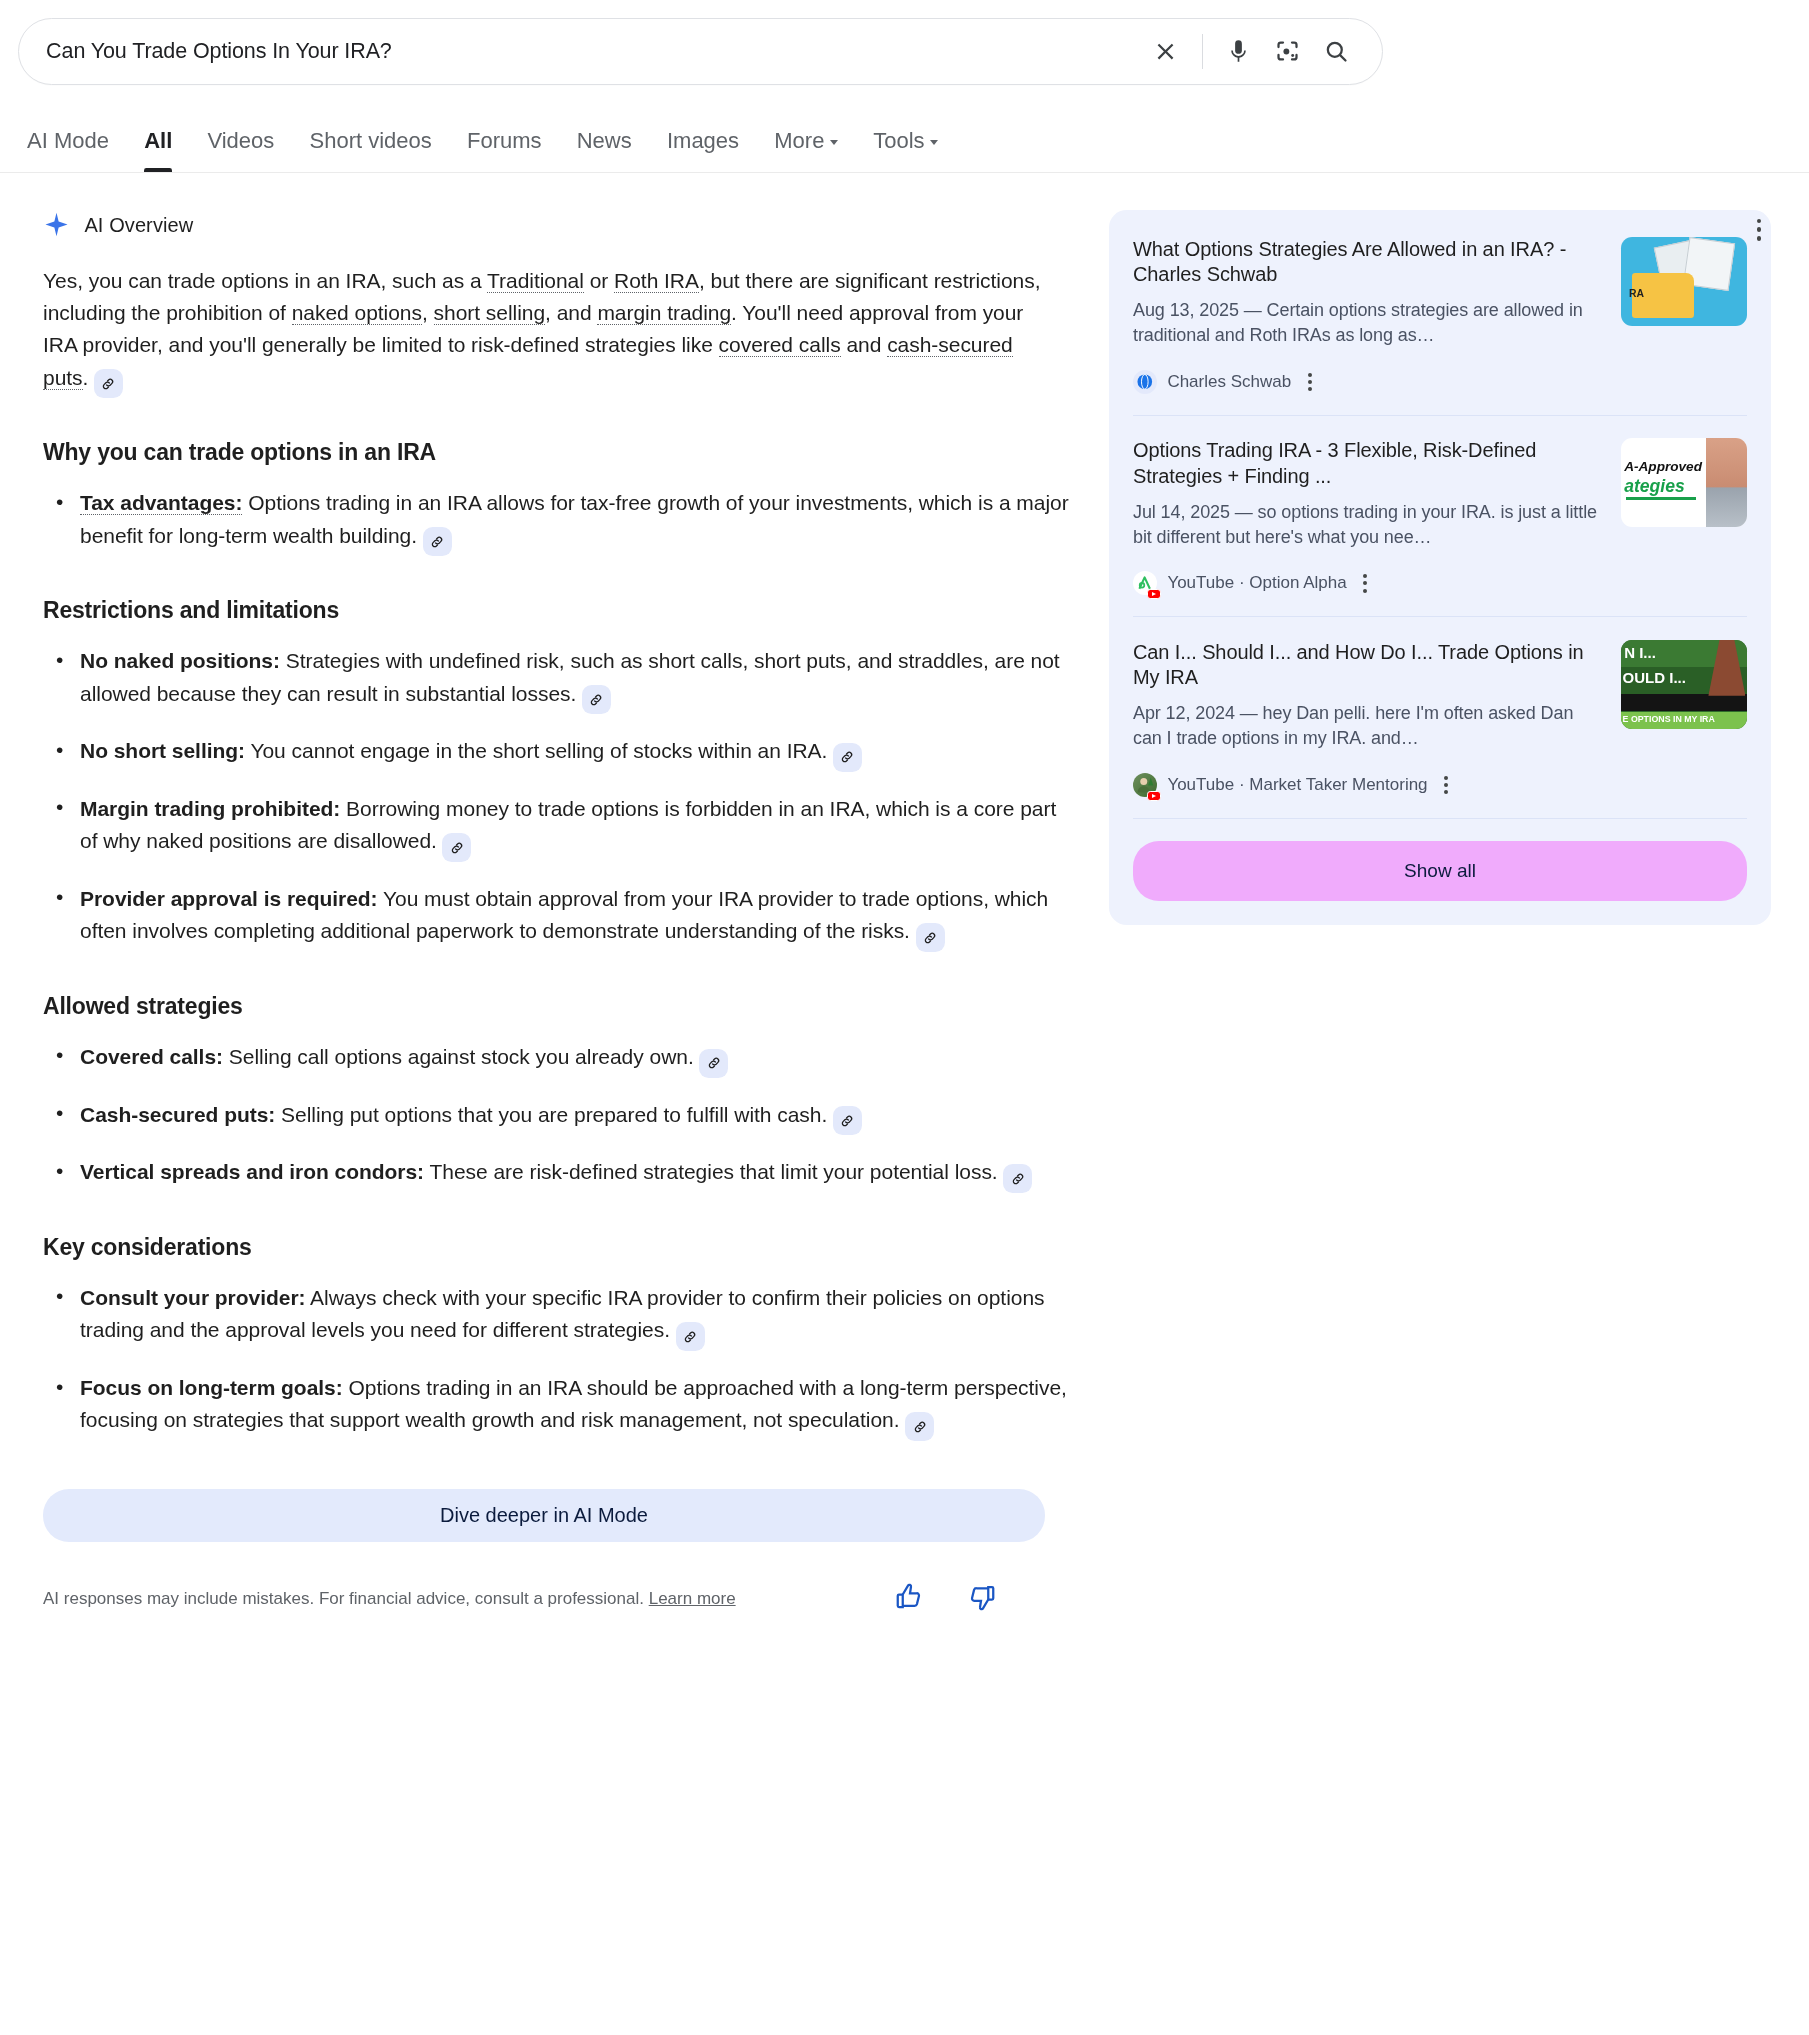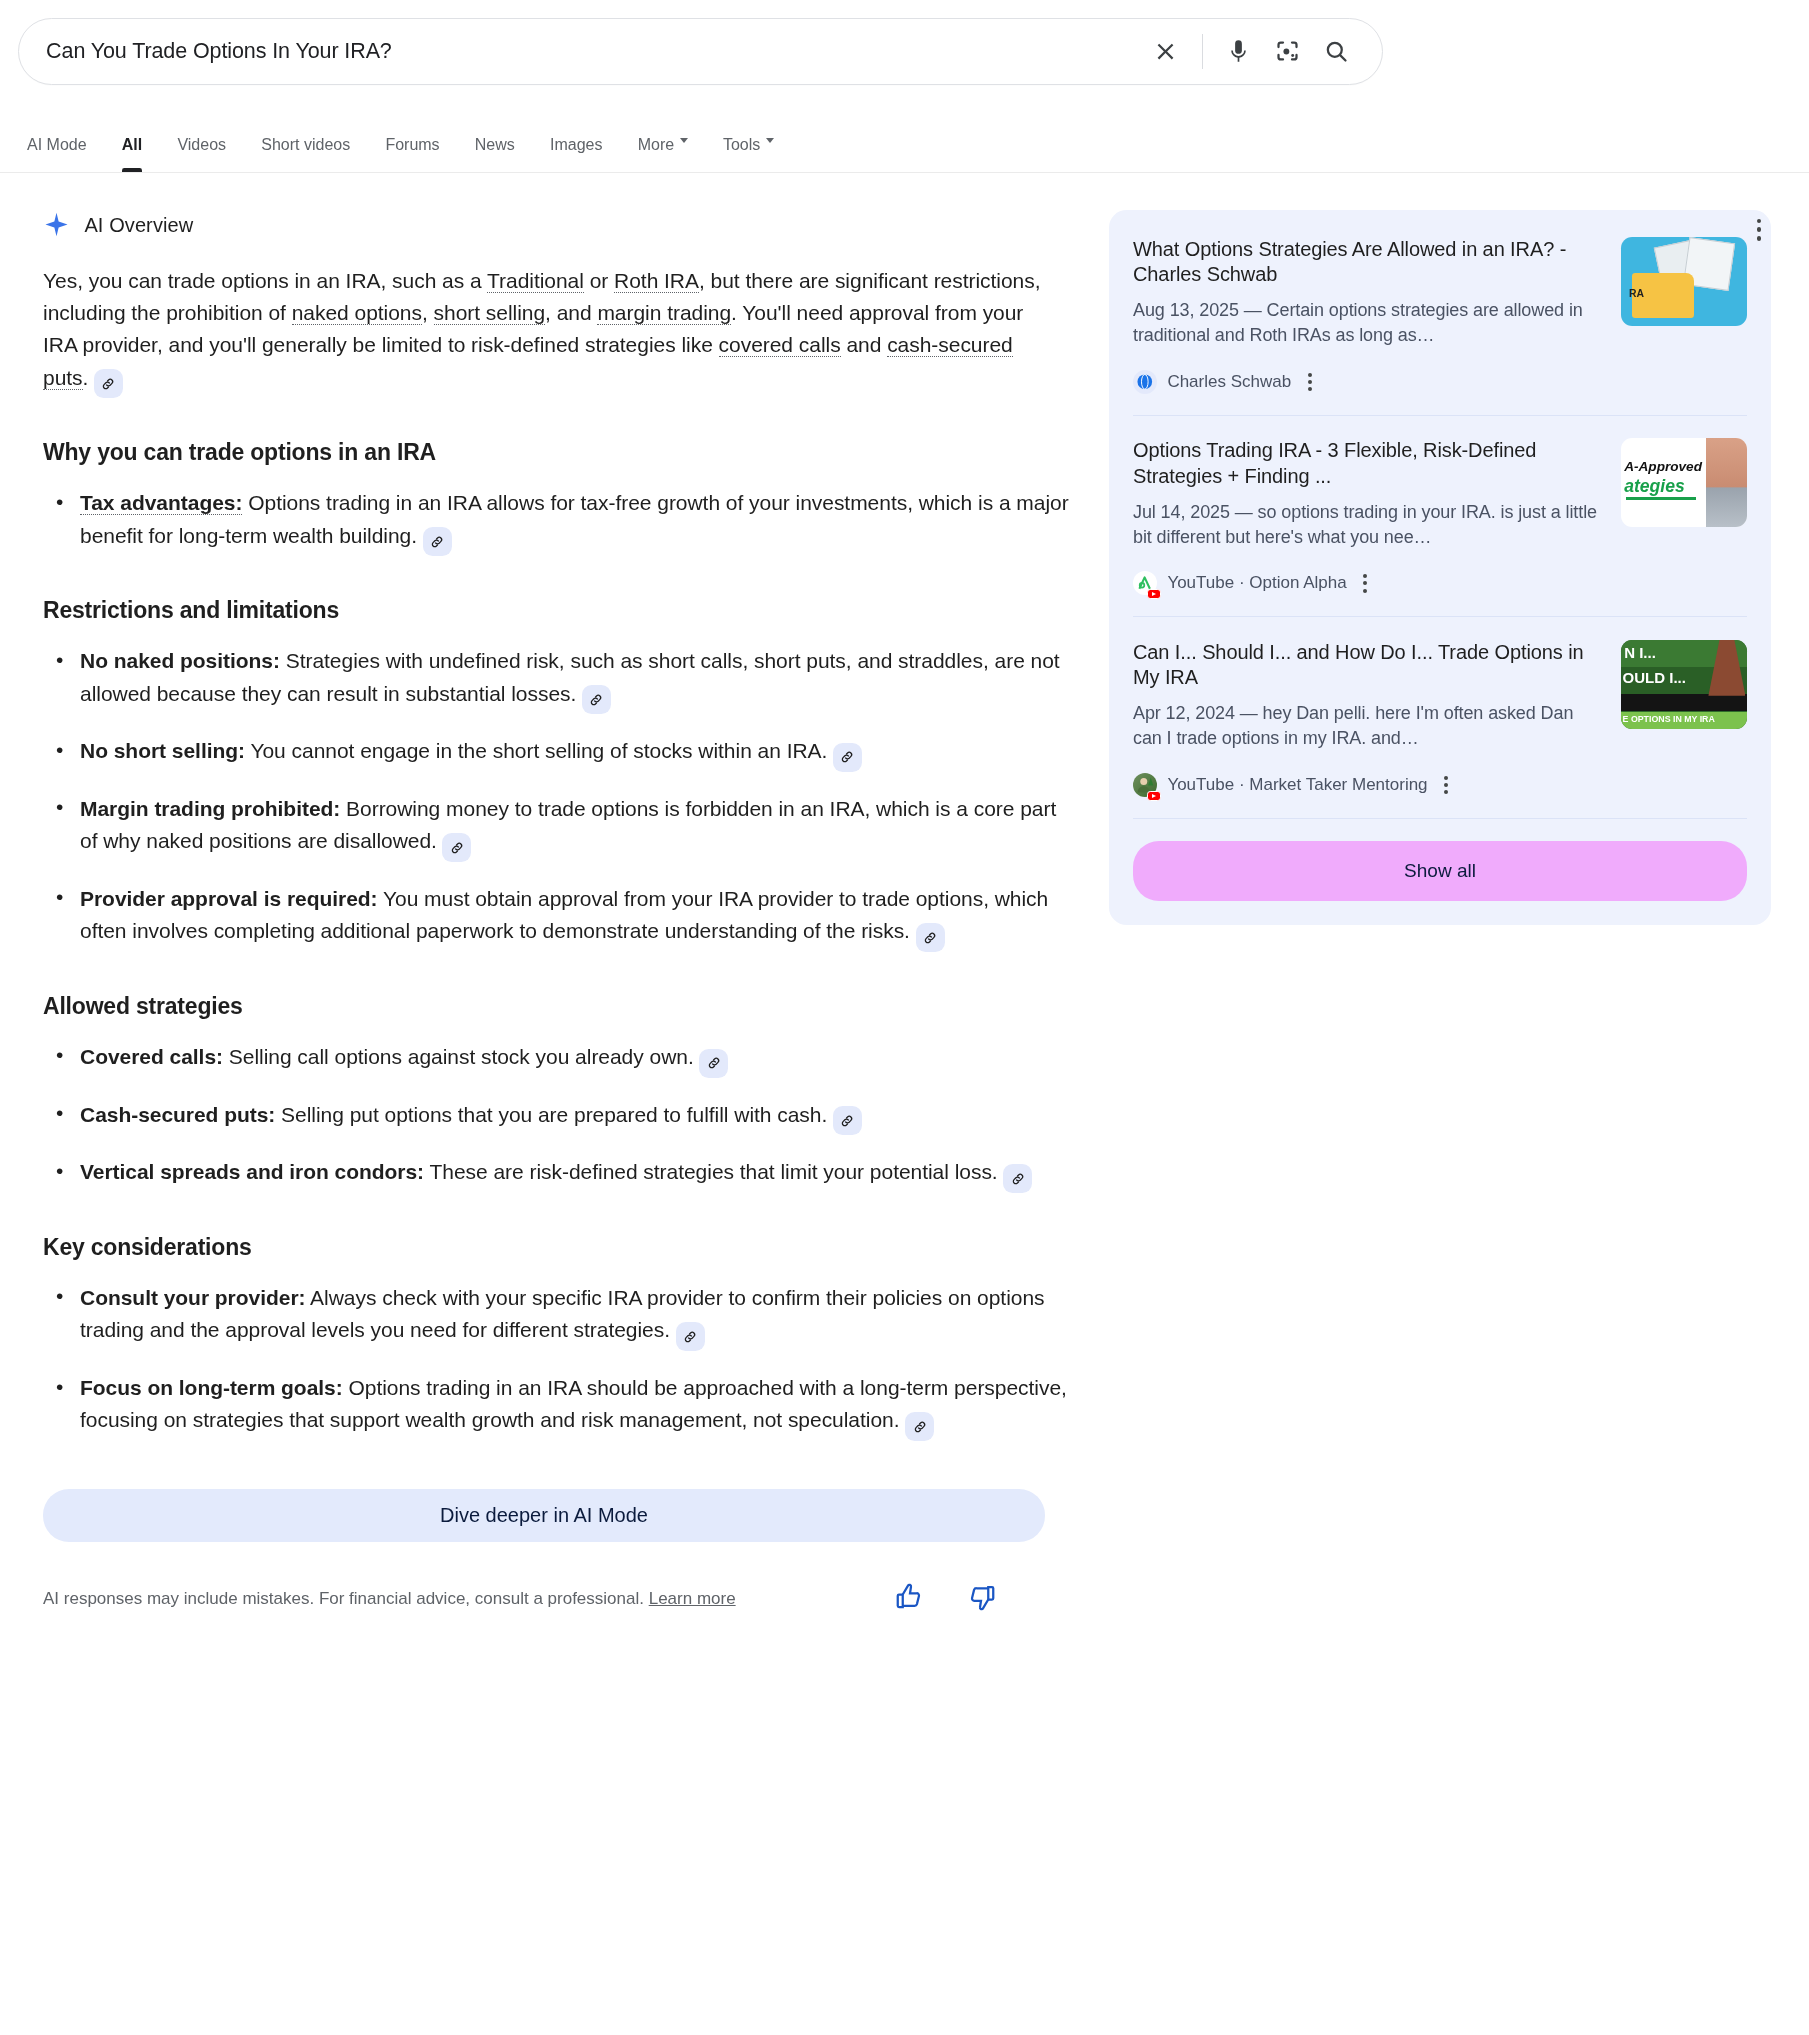--- a/index.html
+++ b/index.html
@@ -32,23 +32,23 @@
   .sb-divider { width: 0.8px; height: 35px; background: #dadce0; margin: 0 11.2px; }
 
   
   .tabs {
     display: flex; align-items: flex-end; gap: 0;
     padding: 0 0 0 27px; height: 59px;
     border-bottom: 0.8px solid #ebebeb;
     margin-top: 29px;
   }
   .tab {
-    font-size: 16px; color: #5f6368; padding: 0 17.6px 17.6px 17.6px;
+    font-size: 22px; color: #5f6368; padding: 0 17.6px 17.6px 17.6px;
     cursor: pointer; position: relative; white-space: nowrap;
-    display: flex; gap: 5.6px;
+    display: flex; align-items: center; gap: 5.6px;
   }
   .tab:first-child { padding-left: 0; }
   .tab.active { color: #202124; font-weight: bold; }
   .tab.active::after {
     content: ""; position: absolute; left: 17.6px; right: 17.6px; bottom: -0.8px;
     height: 4px; background: #202124; border-radius: 2.4px 2.4px 0 0;
   }
   .tab.active:first-child::after { left: 0; }
   .caret { width: 0; height: 0; border-left: 4.8px solid transparent;
            border-right: 4.8px solid transparent; border-top: 5.6px solid #5f6368;

